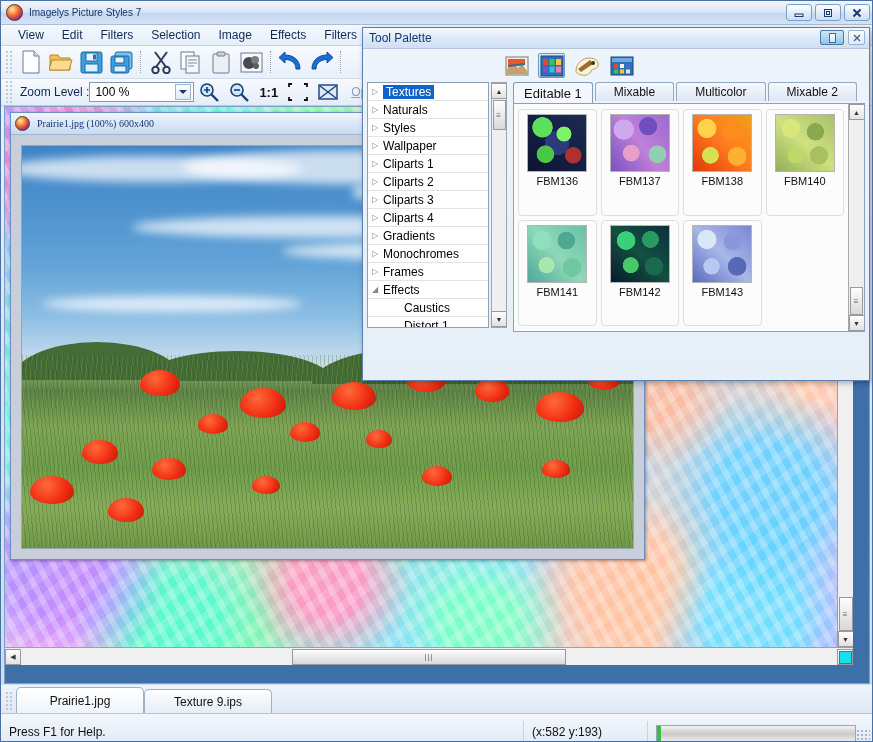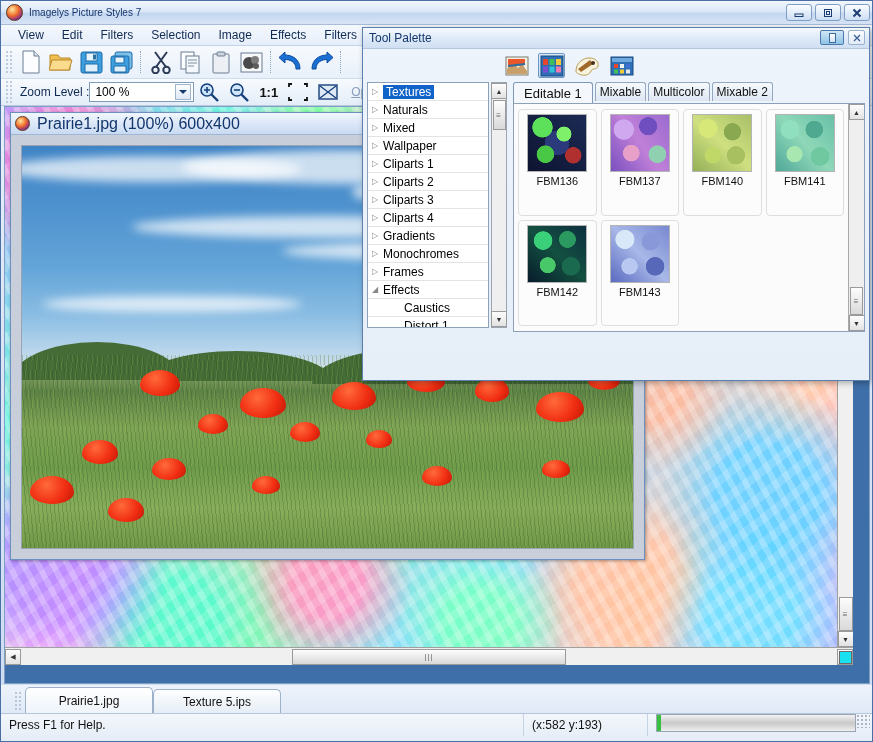--- a/index.html
+++ b/index.html
@@ -167,21 +167,21 @@
   }
   .imgwin-title {
     height:22px; background:linear-gradient(to bottom,#f2f7fd 0%,#dbe7f8 50%,#c9daf1 100%);
     border-bottom:1px solid #9fb6d4; display:flex; align-items:center; padding-left:4px;
   }
   .imgwin-icon {
     width:15px;height:15px;border-radius:50%;margin-right:7px;flex:none;
     background: radial-gradient(circle at 35% 30%, #ffe9a0 0%, #f06a2a 45%, #8b2d8b 75%, #3a1a5e 100%);
     border:1px solid #5a3a1a;
   }
-  .imgwin-title span { font-size:16px; color:#13366c; }
+  .imgwin-title span { font-size:10px; color:#13366c;font-family:Liberation Serif, serif; }
   .imgwin-body { position:absolute; left:0; top:22px; width:633px; height:424px; background:#c8cfda; padding:10px; }
   .photo {
     width:613px; height:404px; position:relative; overflow:hidden;
     background: linear-gradient(to bottom,
       #3f84c6 0%, #4f93cf 16%, #63a4d8 30%, #8abde3 42%, #b9d6ec 51%, #cfe0ea 55%,
       #7e9c62 57%, #5d8246 61%, #7ea355 70%, #6d9a4a 80%, #86ab5a 90%, #6f9647 100%);
     border:1px solid #9aa4b2;
   }
   .cloud { position:absolute; background:rgba(255,255,255,.72); border-radius:50%; filter: blur(5px); }
   .hill { position:absolute; background:#456b36; border-radius:50% 50% 0 0 / 100% 100% 0 0; }
@@ -230,21 +230,21 @@
   .tree-item .lbl-sel { background:#1063c8; color:#fff; padding:0 3px; }
   .tree-item.child { padding-left:36px; }
   .tree-scroll {
     width:16px; height:246px; background:#f0f0f0; border:1px solid #9aa6b4;
     display:flex; flex-direction:column; align-items:center; margin-left:2px;
   }
 
   .right-pane { flex:1; margin-left:6px; margin-right:4px; display:flex; flex-direction:column; }
   .pal-tabs { height:21px; display:flex; align-items:flex-start; }
   .pal-tab {
-    height:19px; padding:0 4px; font-size:12px; color:#111;
+    height:19px; padding:0 18px; font-size:12px; color:#111;
     background:linear-gradient(to bottom,#f6f9fd,#dde7f3);
     border:1px solid #93a8c0; border-bottom:none; margin-right:2px;
     border-radius:3px 3px 0 0; display:flex;align-items:center;
   }
   .pal-tab.active { height:22px; font-size:13px; background:#f4f7fb; border-color:#7f9ab8; padding:0 10px; }
 
   .grid-box {
     flex:1; background:#fbfbfb; border:1px solid #8ca0b8; display:flex; overflow:hidden;
   }
   .grid-inner { flex:1; padding:5px 4px; display:grid; grid-template-columns: repeat(4, 1fr); gap:4px; }
@@ -257,37 +257,37 @@
   .thumb-lbl { font-size:11px; color:#111; margin-top:3px; }
   .grid-scroll {
     width:16px; background:#f0f0f0; border-left:1px solid #a9a9a9;
     display:flex; flex-direction:column; align-items:center;
   }
 
   
   .doctabs {
     position:absolute; left:0; top:684px; width:873px; height:28px;
     background: linear-gradient(to bottom,#eef3fb,#dfe9f6);
-    display:flex; align-items:flex-end; padding-left:13px;
+    display:flex; align-items:flex-end; padding-left:4px;
   }
   .doctabs .grip2 { width:7px;height:20px;margin-right:4px;margin-bottom:2px;
     background-image: radial-gradient(#b9c7da 40%, transparent 41%); background-size:4px 4px; flex:none; }
   .doctab {
     height:24px; min-width:128px; padding:0 14px; font-size:12px; color:#111;
     display:flex;align-items:center;justify-content:center;
     background: linear-gradient(to bottom,#fdfefe,#e6edf6);
     border:1px solid #9db1c8; border-bottom:none; border-radius:5px 5px 0 0;
   }
   .doctab.active { background: linear-gradient(to bottom,#ffffff,#eef4fb); height:26px; font-weight:normal; }
 
   
   .statusbar {
     position:absolute; left:0; top:712px; width:873px; height:30px;
     background: linear-gradient(to bottom,#f3f7fc,#e3ebf6);
-    border-top:1px solid #b5c6dc; display:flex; align-items:flex-start;
+    border-top:1px solid #b5c6dc; display:flex; align-items:flex-end;
   }
   .sb-cell { height:22px; display:flex; align-items:center; padding:0 8px; font-size:12px; color:#111; }
   .sb-help { flex:1; }
   .sb-coord { width:125px; border-left:1px solid #c4d2e2; border-right:1px solid #c4d2e2; }
   .sb-progress {
     margin-left:8px; width:200px; height:18px;
     border:1px solid #9aa6b4; background:linear-gradient(to bottom,#f3f3f3,#c9c9c9,#efefef);
     position:relative;
   }
   .sb-progress i { position:absolute; left:0; top:0; bottom:0; width:4px; background:#39c043; }
@@ -583,21 +583,21 @@
         <div class="tree-item">
           <span class="tri">▷</span>
           <span class="lbl-sel">Textures</span>
         </div>
         <div class="tree-item">
           <span class="tri">▷</span>
           <span>Naturals</span>
         </div>
         <div class="tree-item">
           <span class="tri">▷</span>
-          <span>Mixed</span>
+          <span>Styles</span>
         </div>
         <div class="tree-item">
           <span class="tri">▷</span>
           <span>Wallpaper</span>
         </div>
         <div class="tree-item">
           <span class="tri">▷</span>
           <span>Cliparts 1</span>
         </div>
         <div class="tree-item">
@@ -668,20 +668,29 @@
             <div class="thumb-cell">
               <div class="thumb-img" style="background-color:#8a63c8;background-image:
                   radial-gradient(circle at 22% 26%, #d0a8f0 0 16%, transparent 17%),
                   radial-gradient(circle at 64% 20%, #6f4fc0 0 15%, transparent 16%),
                   radial-gradient(circle at 35% 68%, #e8a0c8 0 15%, transparent 16%),
                   radial-gradient(circle at 80% 70%, #8fd0b0 0 14%, transparent 15%),
                   linear-gradient(55deg,#7a50c0,#c080d8,#9a6ad0);"></div>
               <div class="thumb-lbl">FBM137</div>
             </div>
 
+            <div class="thumb-cell">
+              <div class="thumb-img" style="background-color:#f04a10;background-image:
+                  radial-gradient(circle at 24% 24%, #ffd24a 0 15%, transparent 16%),
+                  radial-gradient(circle at 66% 30%, #ff8a20 0 16%, transparent 17%),
+                  radial-gradient(circle at 30% 72%, #d8e050 0 14%, transparent 15%),
+                  radial-gradient(circle at 76% 74%, #ffb030 0 15%, transparent 16%),
+                  linear-gradient(45deg,#e03808,#ff7a20,#f0a018);"></div>
+              <div class="thumb-lbl">FBM138</div>
+            </div>
 
 
             <div class="thumb-cell">
               <div class="thumb-img" style="background-color:#9eb860;background-image:
                   radial-gradient(circle at 26% 24%, #d8e878 0 15%, transparent 16%),
                   radial-gradient(circle at 68% 30%, #8aa850 0 15%, transparent 16%),
                   radial-gradient(circle at 34% 72%, #c0d868 0 14%, transparent 15%),
                   radial-gradient(circle at 74% 72%, #a8c060 0 15%, transparent 16%),
                   linear-gradient(40deg,#94b058,#cfe080,#a8c068);"></div>
               <div class="thumb-lbl">FBM140</div>
@@ -726,21 +735,21 @@
             <div class="sb-btn">▼</div>
           </div>
         </div>
       </div>
     </div>
   </div>
 
   <div class="doctabs">
     <div class="grip2"></div>
     <div class="doctab active">Prairie1.jpg</div>
-    <div class="doctab">Texture 5.ips</div>
+    <div class="doctab">Texture 9.ips</div>
   </div>
 
   <div class="statusbar">
     <div class="sb-cell sb-help">Press F1 for Help.</div>
     <div class="sb-cell sb-coord">(x:582 y:193)</div>
     <div class="sb-progress">
         <i></i>
       </div>
     <div class="sb-gripdots"></div>
   </div>

